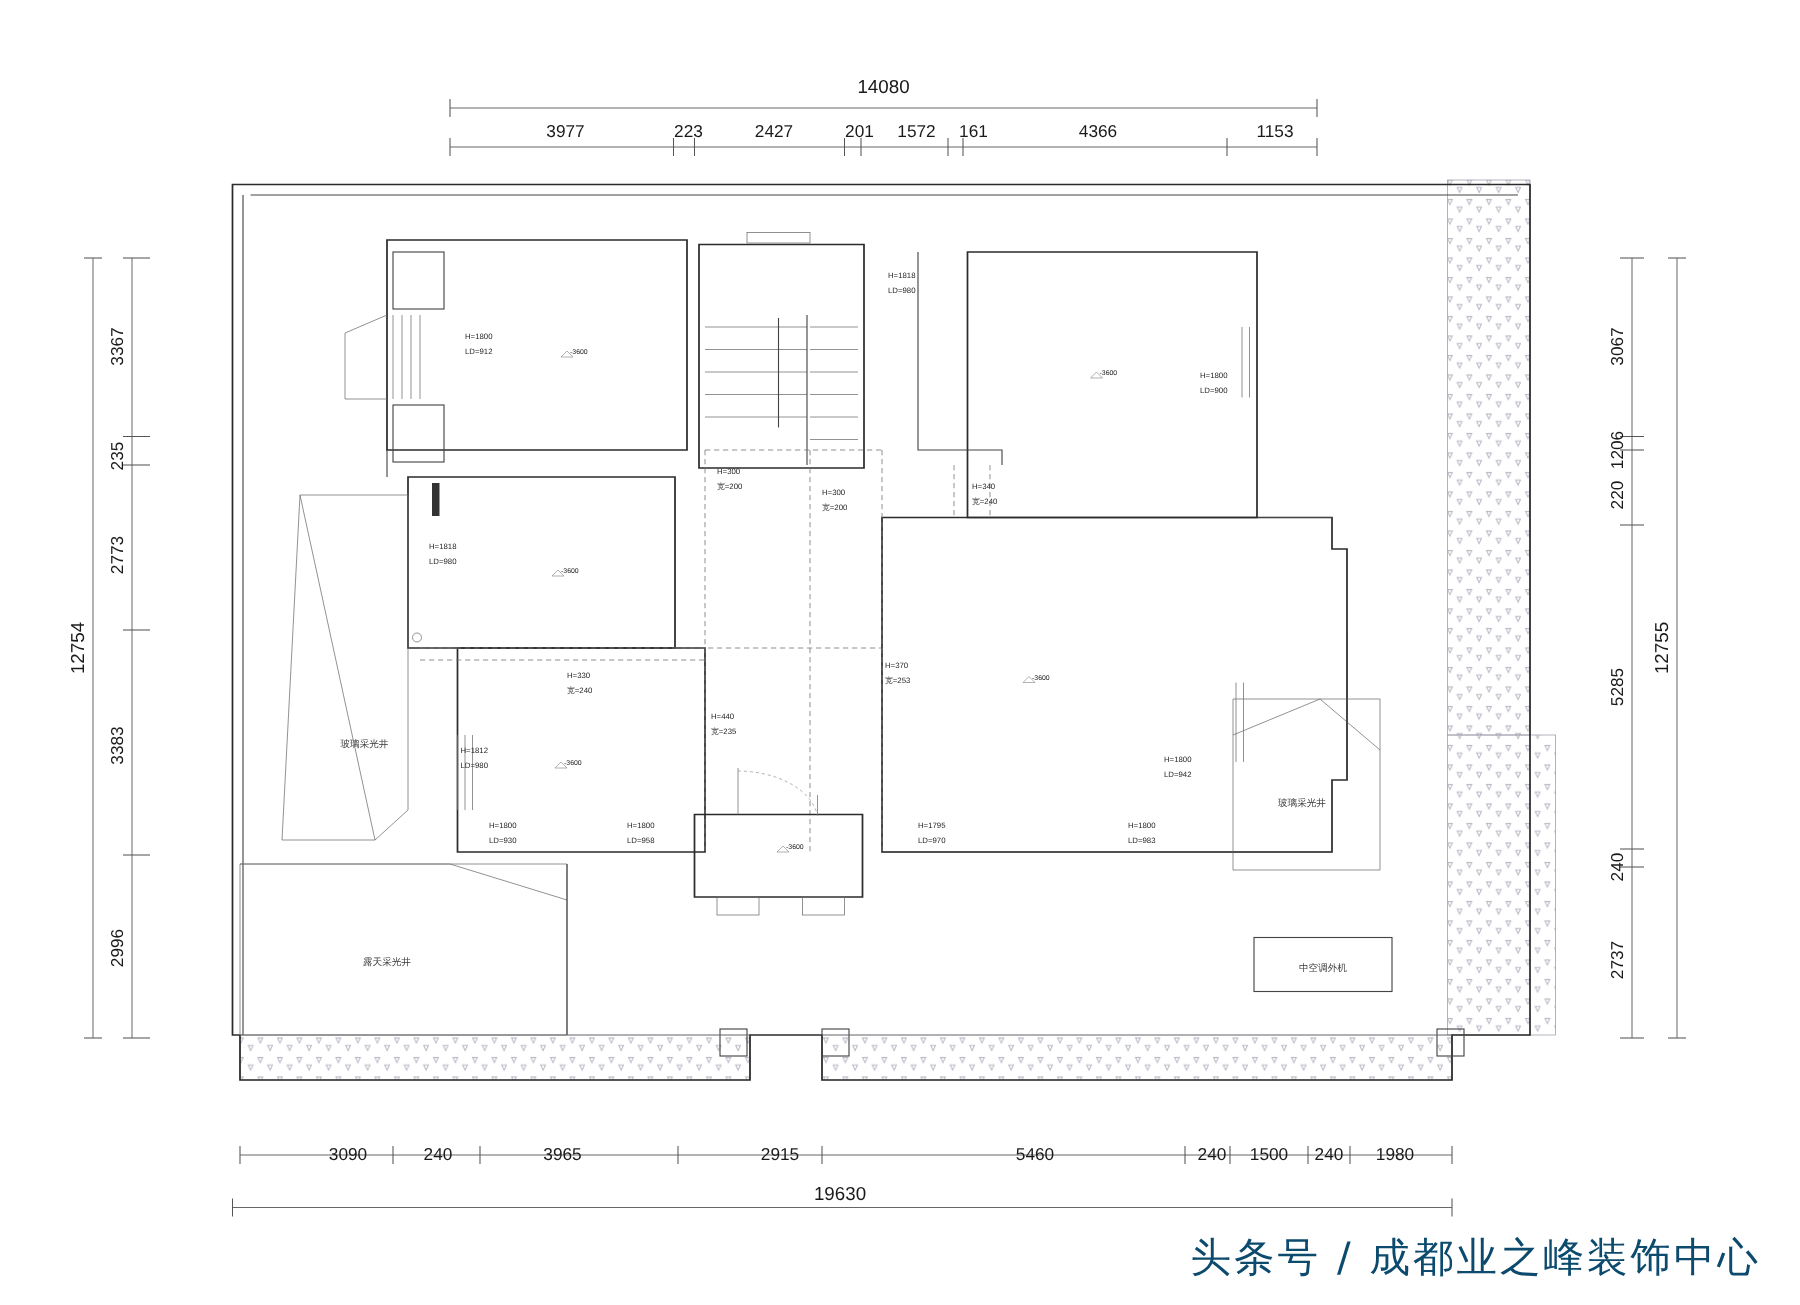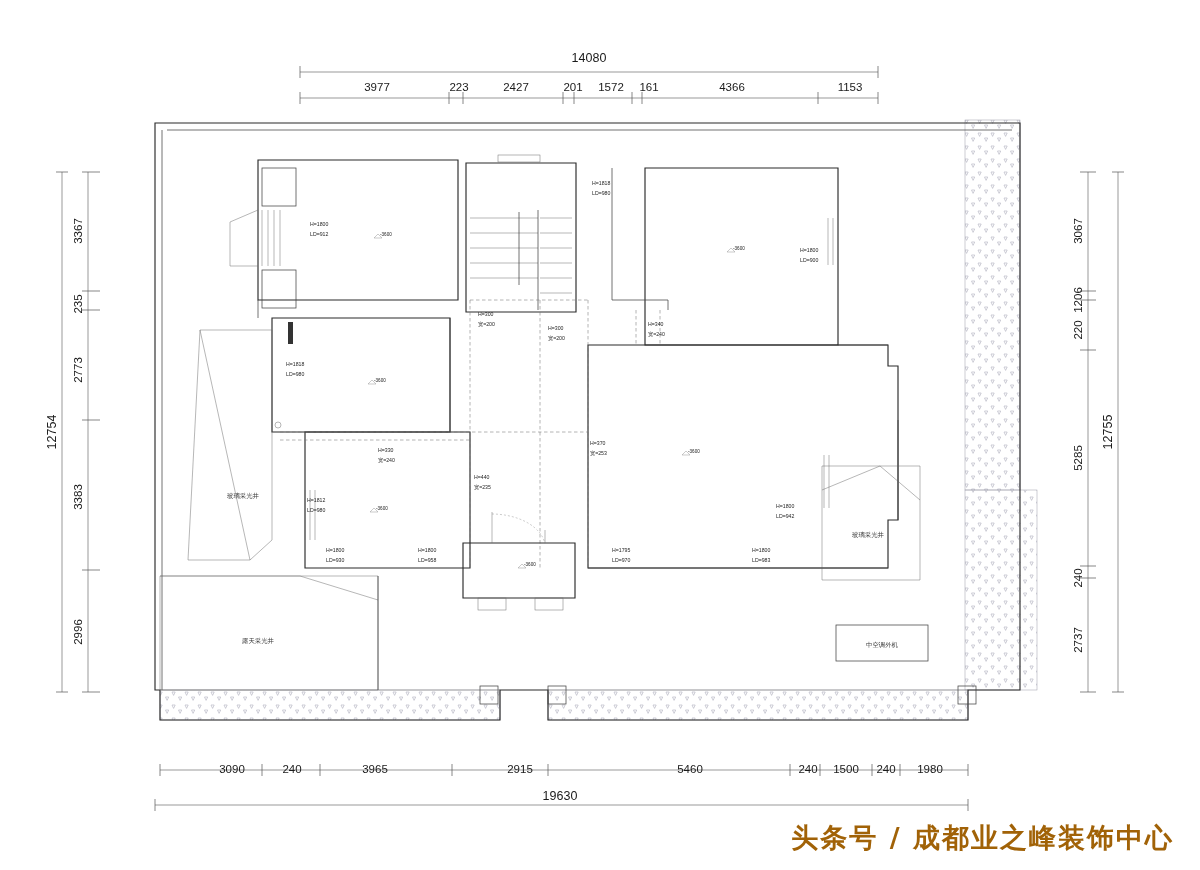--- a/index.html
+++ b/index.html
@@ -1,20 +1,20 @@
 <!DOCTYPE html>
 <html><head>
 <meta charset="utf-8">
 <style>
   html,body{margin:0;padding:0;background:#ffffff;}
   body{width:1200px;height:870px;position:relative;overflow:hidden;
        font-family:"Liberation Sans","DejaVu Sans",sans-serif;color:#1a1a1a;}
   #plan{position:absolute;left:0;top:0;width:1200px;height:870px;}
-  .wm{position:absolute;right:26px;bottom:14px;font-size:27px;color:#a16207;
-      letter-spacing:2px;white-space:nowrap;font-family:"DejaVu Sans",sans-serif;font-weight:bold;}
+  .wm{position:absolute;right:26px;bottom:14px;font-size:27px;color:#0c4a6e;
+      letter-spacing:2px;white-space:nowrap;font-family:"DejaVu Sans",sans-serif;}
   svg text{font-family:"Liberation Sans","DejaVu Sans",sans-serif;fill:#1a1a1a;}
   .dimtxt{font-size:11.5px;}
   .dimtxt-lg{font-size:12.5px;}
   .note{font-size:5.2px;fill:#262626;}
   .cn{font-size:6.4px;fill:#3a3a3a;}
   .lvl{font-size:4.6px;fill:#222;}
   .wall{stroke:#2b2b2b;stroke-width:1.15;fill:none;}
   .wall2{stroke:#444;stroke-width:0.75;fill:none;}
   .thin{stroke:#6e6e6e;stroke-width:0.5;fill:none;}
   .thin2{stroke:#8a8a8a;stroke-width:0.45;fill:none;}

